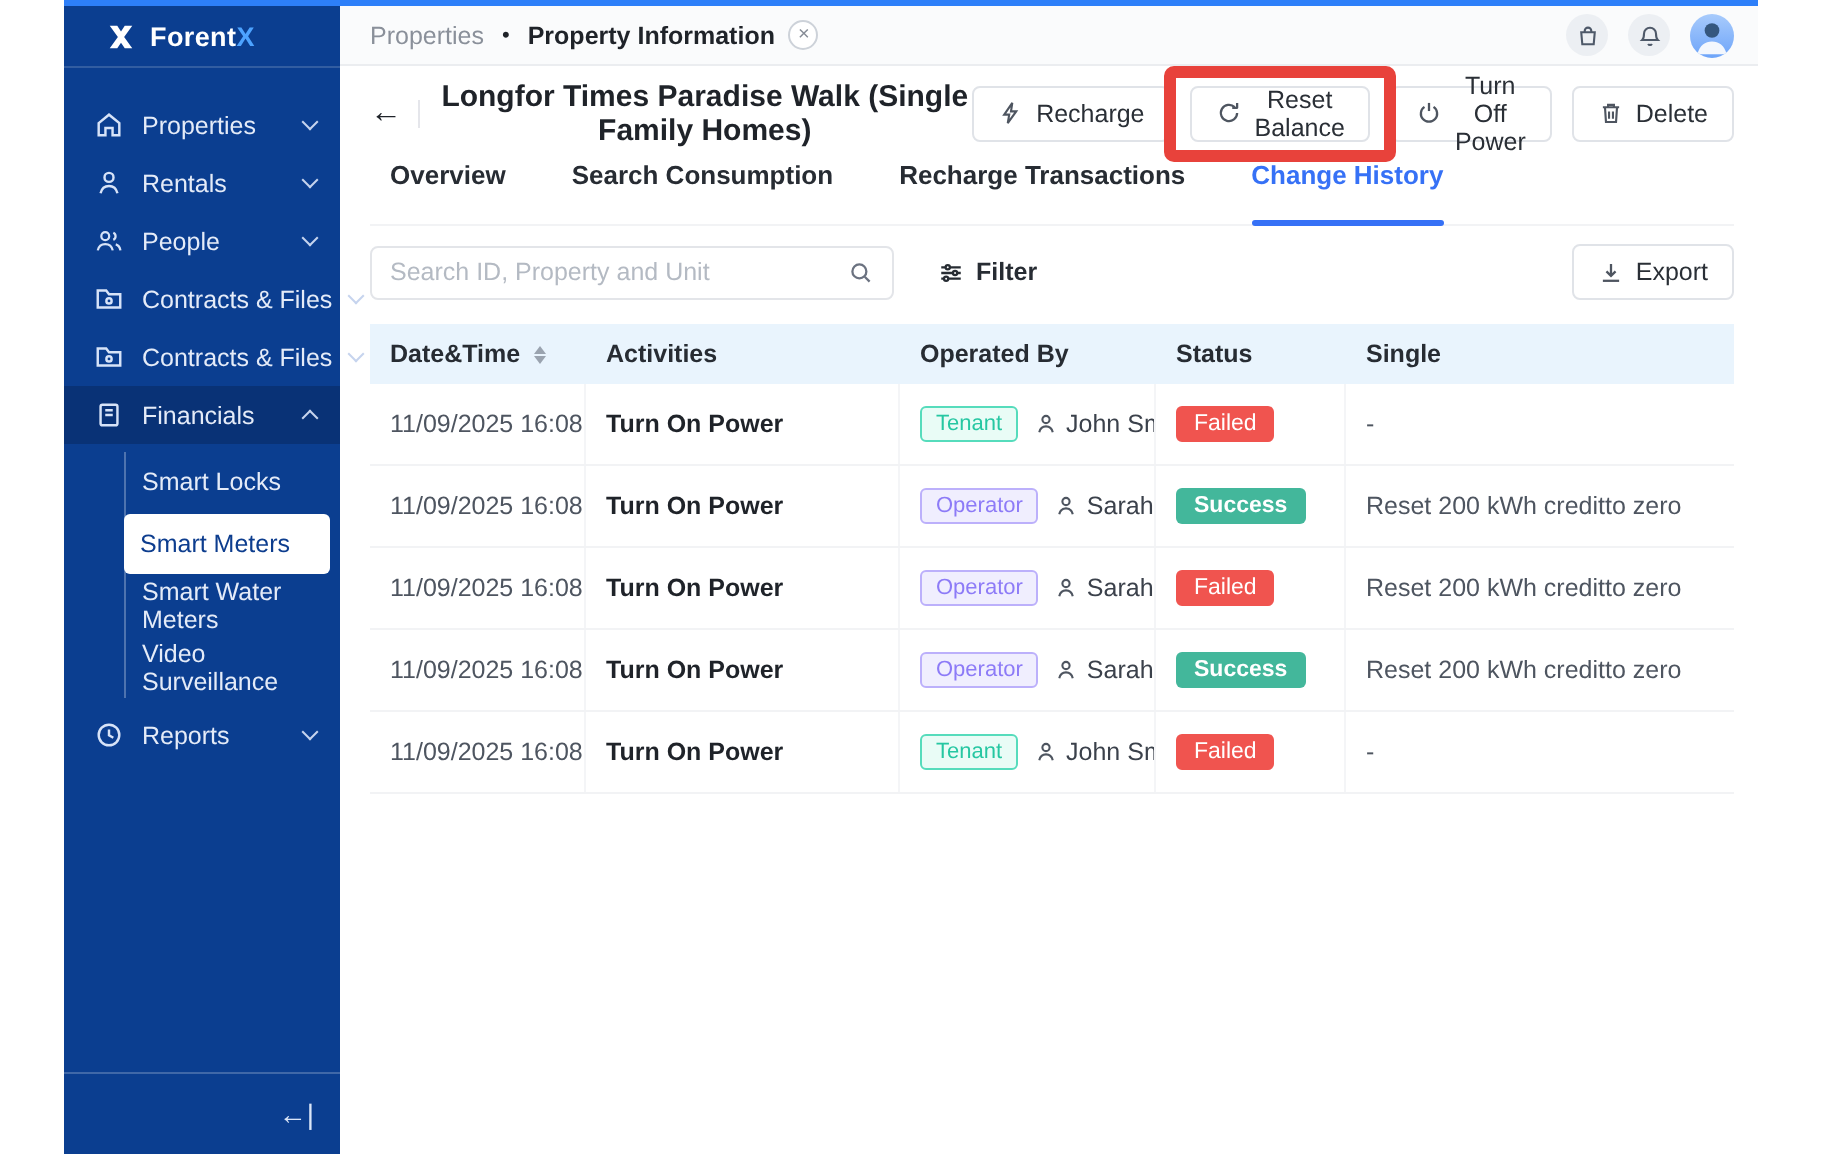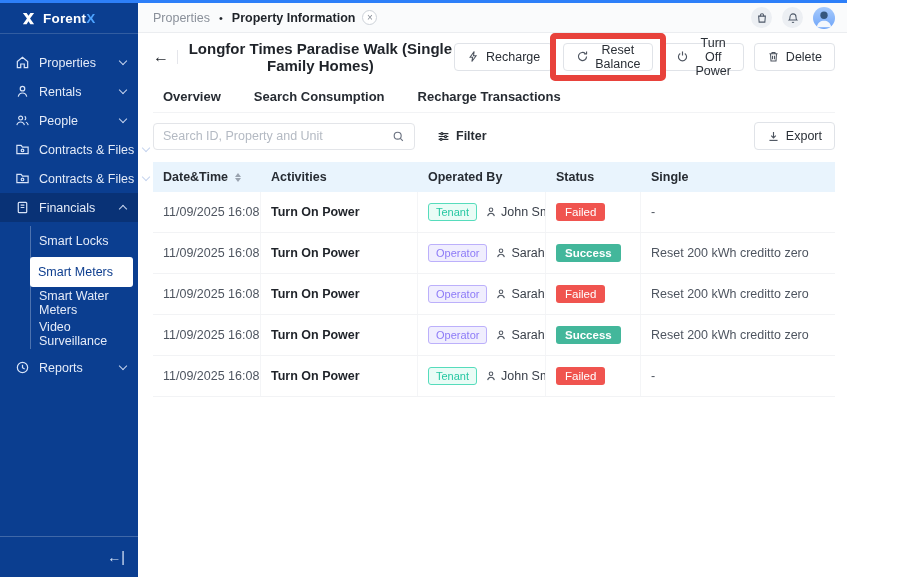--- a/index.html
+++ b/index.html
@@ -1,18 +1,18 @@
 <!DOCTYPE html>
 <html><head>
 <meta charset="utf-8">
 <style>
   * { margin:0; padding:0; box-sizing:border-box; }
   html,body { background:#fff; }
   .app { position:relative; width:847px; height:577px; overflow:hidden;
-         font-family:"Liberation Sans", sans-serif; background:#be185d; }
+         font-family:"Liberation Sans", sans-serif; background:#be185d;margin-left:32px; }
   .topline { position:absolute; top:0; left:0; right:0; height:3px; background:#2d7ff9; z-index:30; }
 
   
   .sidebar { position:absolute; left:0; top:0; width:138px; height:577px; background:#0b3e90; color:#e8eefb; z-index:5; }
   .logo-row { height:34px; display:flex; align-items:center; gap:7px; padding:3px 0 0 21px;
               border-bottom:1px solid rgba(255,255,255,0.16); }
   .logo-x { width:15px; height:15px; display:inline-flex; }
   .brand { font-size:13.5px; font-weight:700; color:#ffffff; letter-spacing:.2px; }
   .brand .suffix { color:#4da3ff; }
   .nav { padding-top:14px; }
@@ -56,21 +56,21 @@
   .btn { height:28px; padding:0 12px; background:#fff; border:1px solid #e0e3e8; border-radius:4px;
          font-size:12.5px; color:#2a2f36; display:flex; align-items:center; gap:6px; cursor:pointer;
          font-family:"Liberation Sans", sans-serif; }
   .bicon { width:13px; height:13px; display:inline-flex; color:#4e5560; }
   .annot-wrap { position:relative; }
   .annotation { position:absolute; top:-10px; bottom:-10px; left:-13px; right:-13px;
                 border:6px solid #e8423b; border-radius:5px; pointer-events:none; z-index:20; }
 
   .tabs { display:flex; gap:33px; height:33px; align-items:stretch; padding-left:10px;
           border-bottom:1px solid #f2f3f5; }
-  .tab { font-size:13px; font-weight:600; color:#272c33; display:flex; align-items:center;
+  .tab { font-size:13px; font-weight:600; color:#272c33; display:flex; 
          position:relative; cursor:pointer; }
   .tab.active { color:#3671f6; }
   .tab.active::after { content:""; position:absolute; left:0; right:0; bottom:-1px; height:3px;
                        background:#3671f6; border-radius:2px; }
 
   .toolbar { display:flex; align-items:center; margin-top:9px; }
   .search-box { width:262px; height:27px; border:1px solid #e3e5e9; border-radius:4px; display:flex;
                 align-items:center; padding:0 9px; background:#fff; }
   .search-box input { border:none; outline:none; flex:1; font-size:12.5px; color:#3b414b;
                       font-family:"Liberation Sans", sans-serif; }
@@ -295,20 +295,23 @@
 
       <div class="tabs">
         <div class="tab">
             <span>Overview</span>
           </div>
         <div class="tab">
             <span>Search Consumption</span>
           </div>
         <div class="tab">
             <span>Recharge Transactions</span>
+          </div>
+        <div class="tab active">
+            <span>Change History</span>
           </div>
       </div>
 
       <div class="toolbar">
         <div class="search-box">
           <input type="text" placeholder="Search ID, Property and Unit" style="">
           <span class="sicon">
             <svg viewBox="0 0 16 16" width="13" height="13" fill="none" stroke="currentColor" stroke-width="1.4">
                 <circle cx="7" cy="7" r="4.3"></circle>
                 <path d="m10.3 10.3 3 3"></path>

